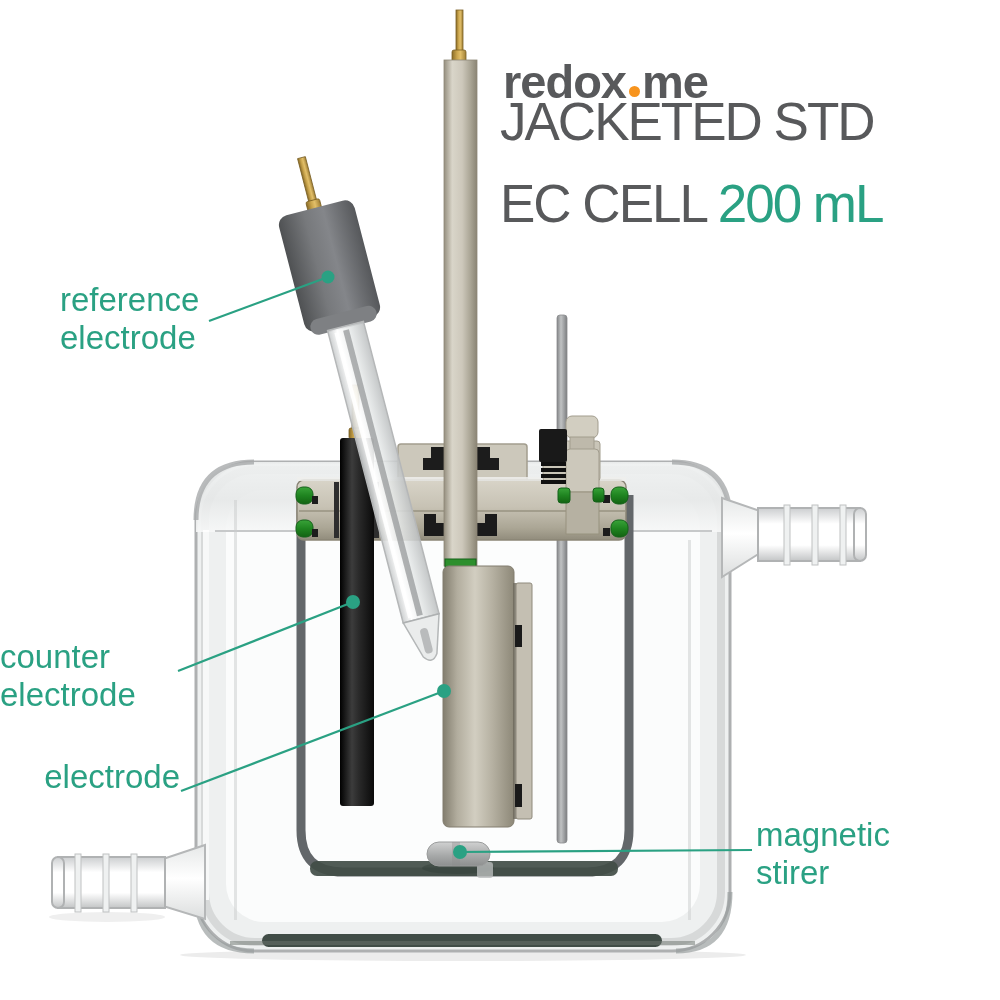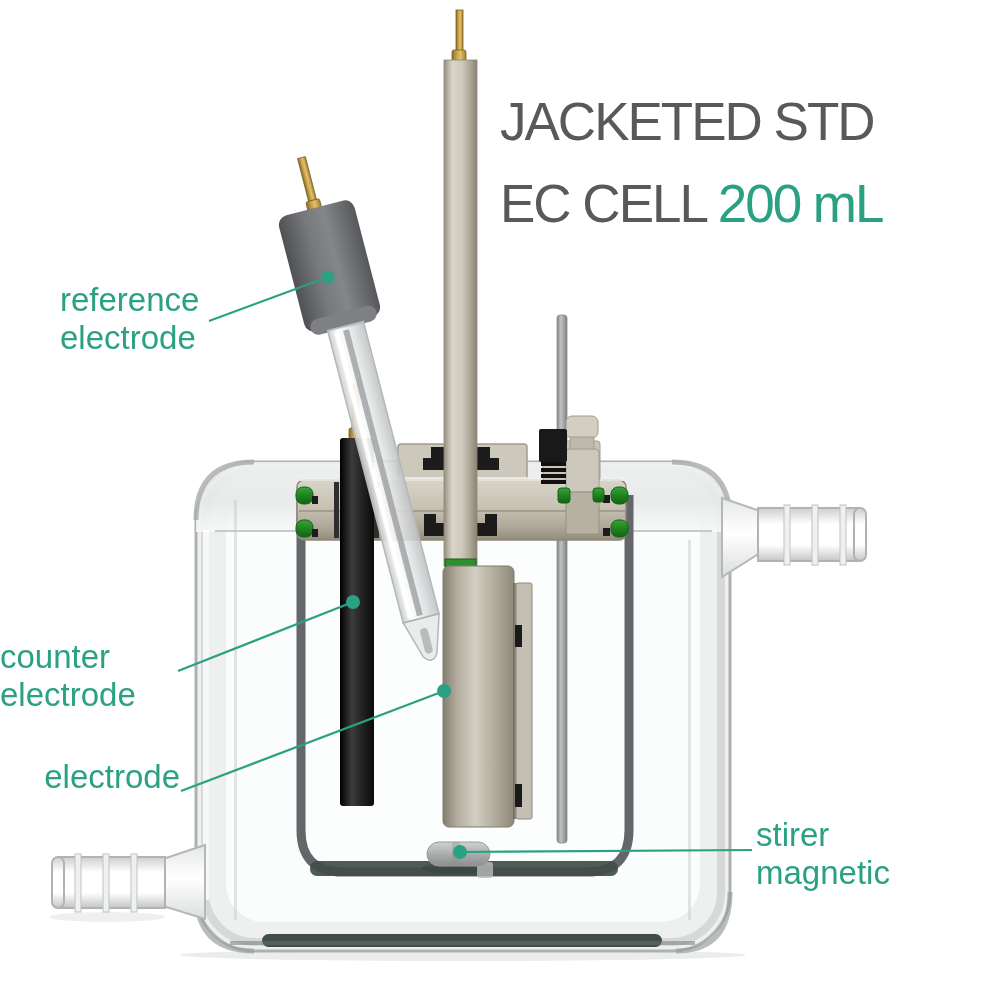--- a/index.html
+++ b/index.html
@@ -235,33 +235,34 @@
     <circle cx="328" cy="277" r="6.5" stroke="none"></circle>
     <line x1="178" y1="671" x2="353" y2="602"></line>
     <circle cx="353" cy="602" r="7" stroke="none"></circle>
     <line x1="181" y1="791" x2="444" y2="691"></line>
     <circle cx="444" cy="691" r="7" stroke="none"></circle>
     <line x1="460" y1="852" x2="752" y2="850"></line>
     <circle cx="460" cy="852" r="7" stroke="none"></circle>
   </g>
 </svg>
 
+  <div class="txt logo"><span>redox</span><span class="dot"></span><span>me</span></div>
 
   <div class="txt title-line t1">JACKETED STD</div>
   <div class="txt title-line t2"><span>EC CELL </span><span class="accent">200 mL</span></div>
 
   <div class="txt lbl lbl-ref">
     <div>reference</div>
     <div>electrode</div>
   </div>
   <div class="txt lbl lbl-counter">
     <div>counter</div>
     <div>electrode</div>
   </div>
   <div class="txt lbl lbl-working">
     <div>electrode</div>
   </div>
   <div class="txt lbl lbl-stir">
+    <div>magnetic</div>
     <div>stirer</div>
-    <div>magnetic</div>
   </div>
 
 </div>
 
 </body></html>

